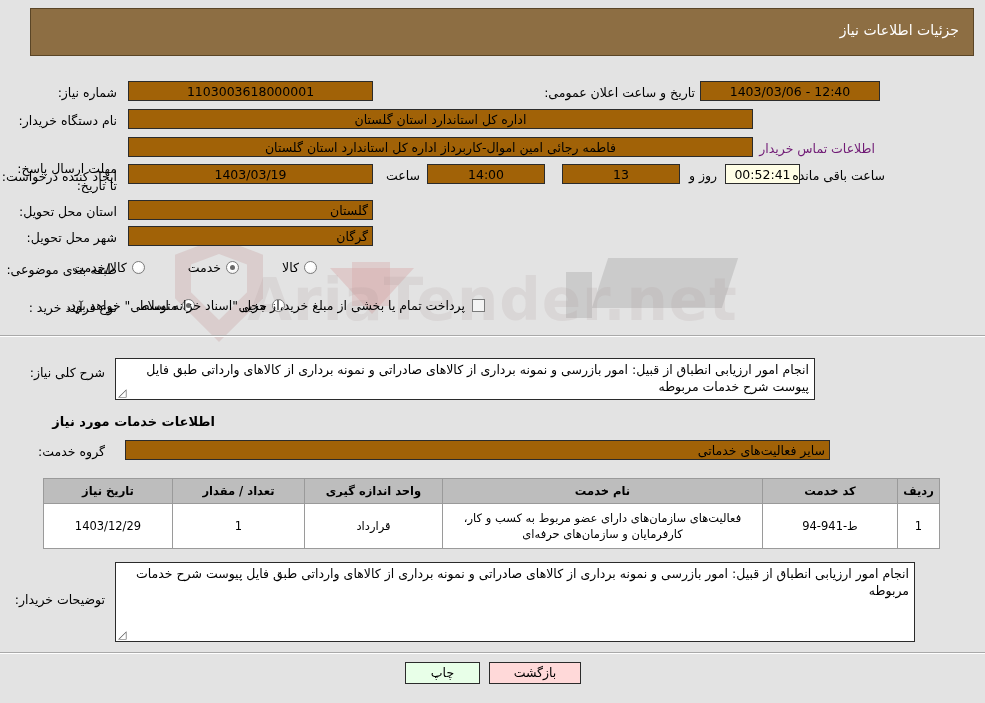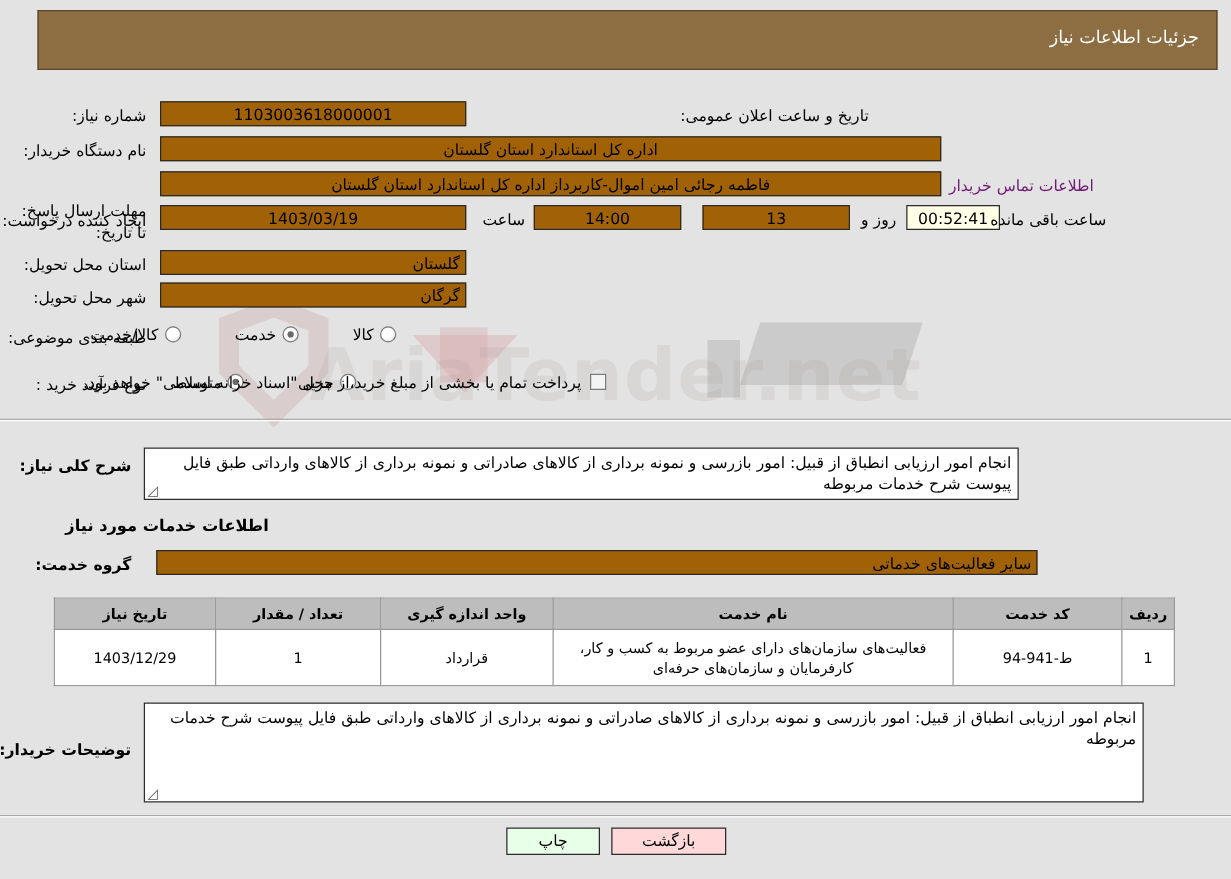--- a/index.html
+++ b/index.html
@@ -102,21 +102,21 @@
   }
 
   .lbl {
     position: absolute;
     font-size: 12.5px;
     color: #000;
     text-align: right;
     white-space: nowrap;
     z-index: 4;
   }
-  .lbl-b { font-weight: bold; }
+  .lbl-b { font-weight: normal; }
 
   .fld {
     position: absolute;
     background: #a16207;
     border: 1px solid #2b2b2b;
     font-size: 12.5px;
     color: #000;
     padding: 1px 4px 0 4px;
     line-height: 18px;
     height: 20px;
@@ -252,20 +252,21 @@
   </div>
 
   <div class="header-bar">
     <div class="header-title">جزئیات اطلاعات نیاز</div>
   </div>
 
   <div class="lbl" style="right:868px; top:85px;">شماره نیاز:</div>
   <div class="fld" style="right:612px; top:81px; width:245px;">1103003618000001</div>
 
   <div class="lbl" style="right:290px; top:85px;">تاریخ و ساعت اعلان عمومی:</div>
+  <div class="fld" style="right:105px; top:81px; width:180px;">12:40 - 1403/03/06</div>
 
   <div class="lbl" style="right:868px; top:113px;">نام دستگاه خریدار:</div>
   <div class="fld rtl-start" style="right:232px; top:109px; width:625px; text-align:center;">اداره کل استاندارد استان گلستان</div>
 
   <div class="lbl" style="right:868px; top:141px;margin-top:28px;">ایجاد کننده درخواست:</div>
   <div class="fld" style="right:232px; top:137px; width:625px;">فاطمه رجائی امین اموال-کاربرداز اداره کل استاندارد استان گلستان</div>
   <div class="link" style="right:110px; top:141px;">اطلاعات تماس خریدار</div>
 
   <div class="lbl" style="right:868px; top:160px; text-align:right; white-space:normal; width:110px; line-height:17px;">مهلت ارسال پاسخ: تا تاریخ:</div>
   <div class="fld" style="right:612px; top:164px; width:245px;">1403/03/19</div>

